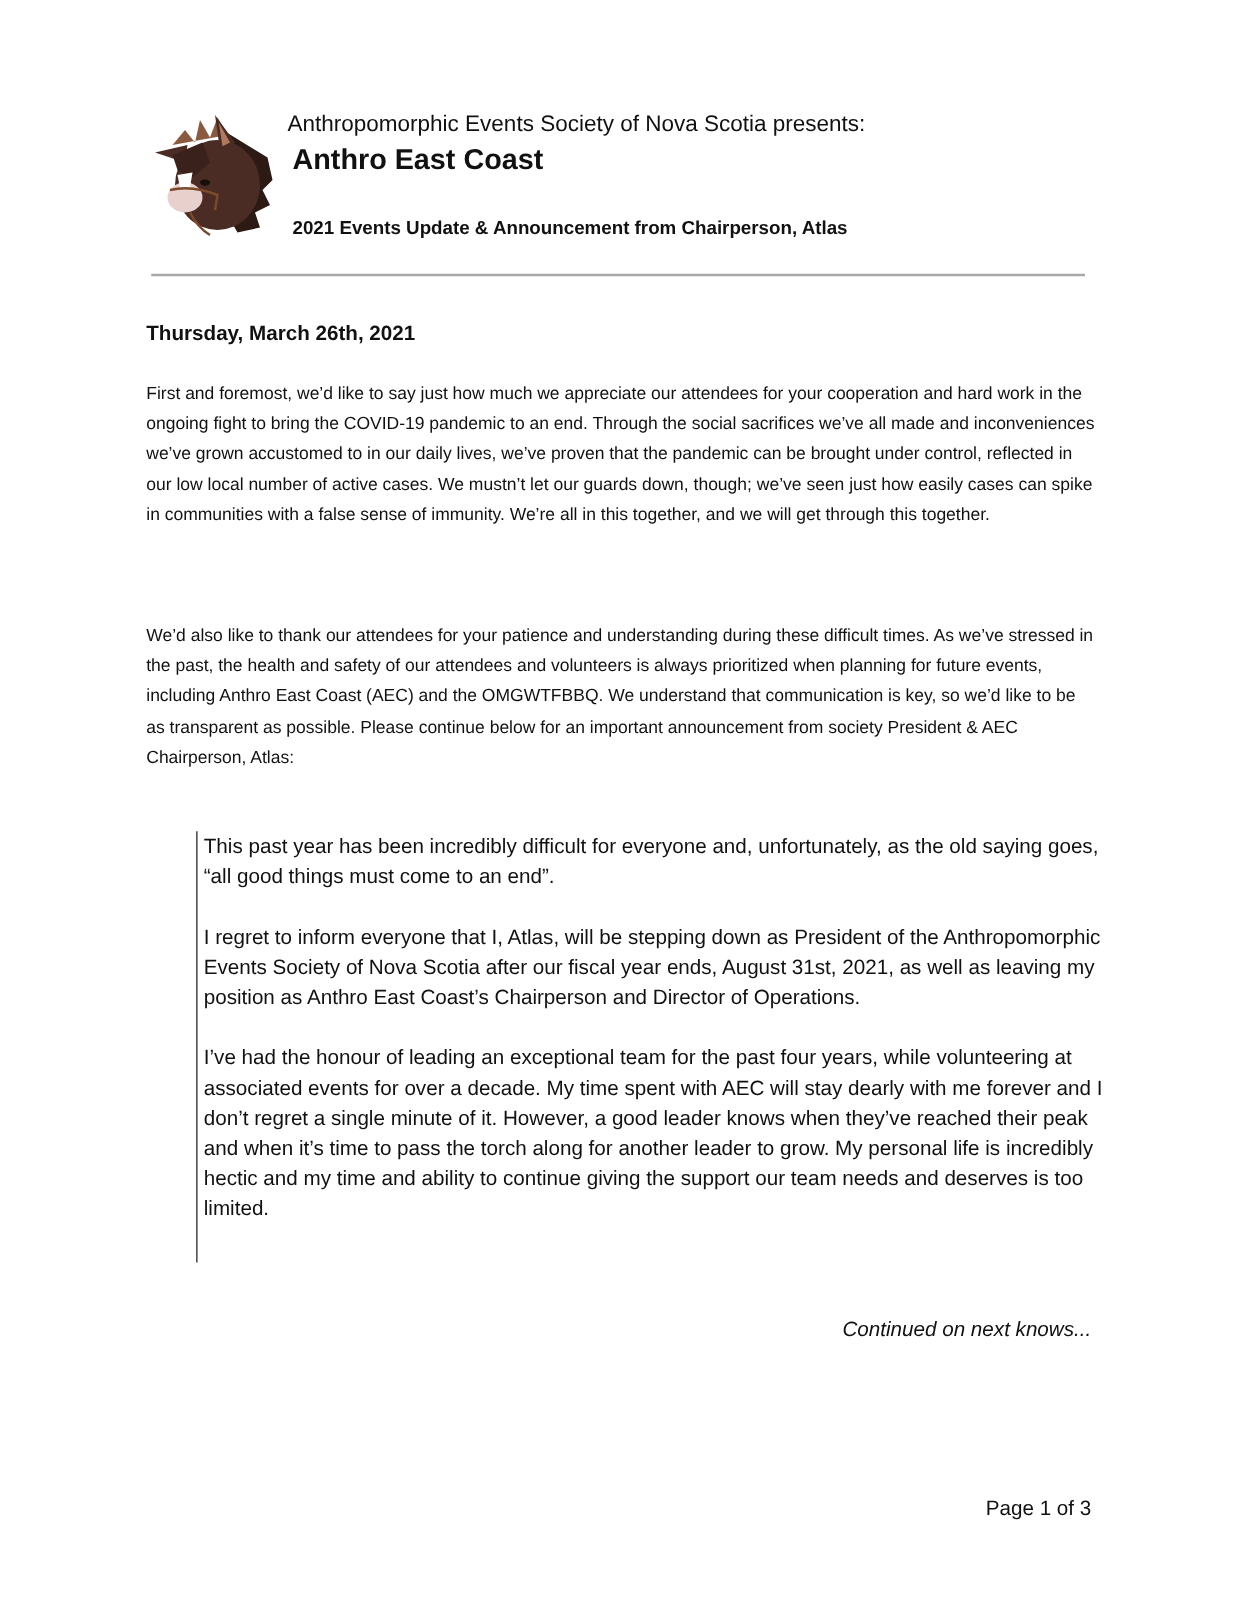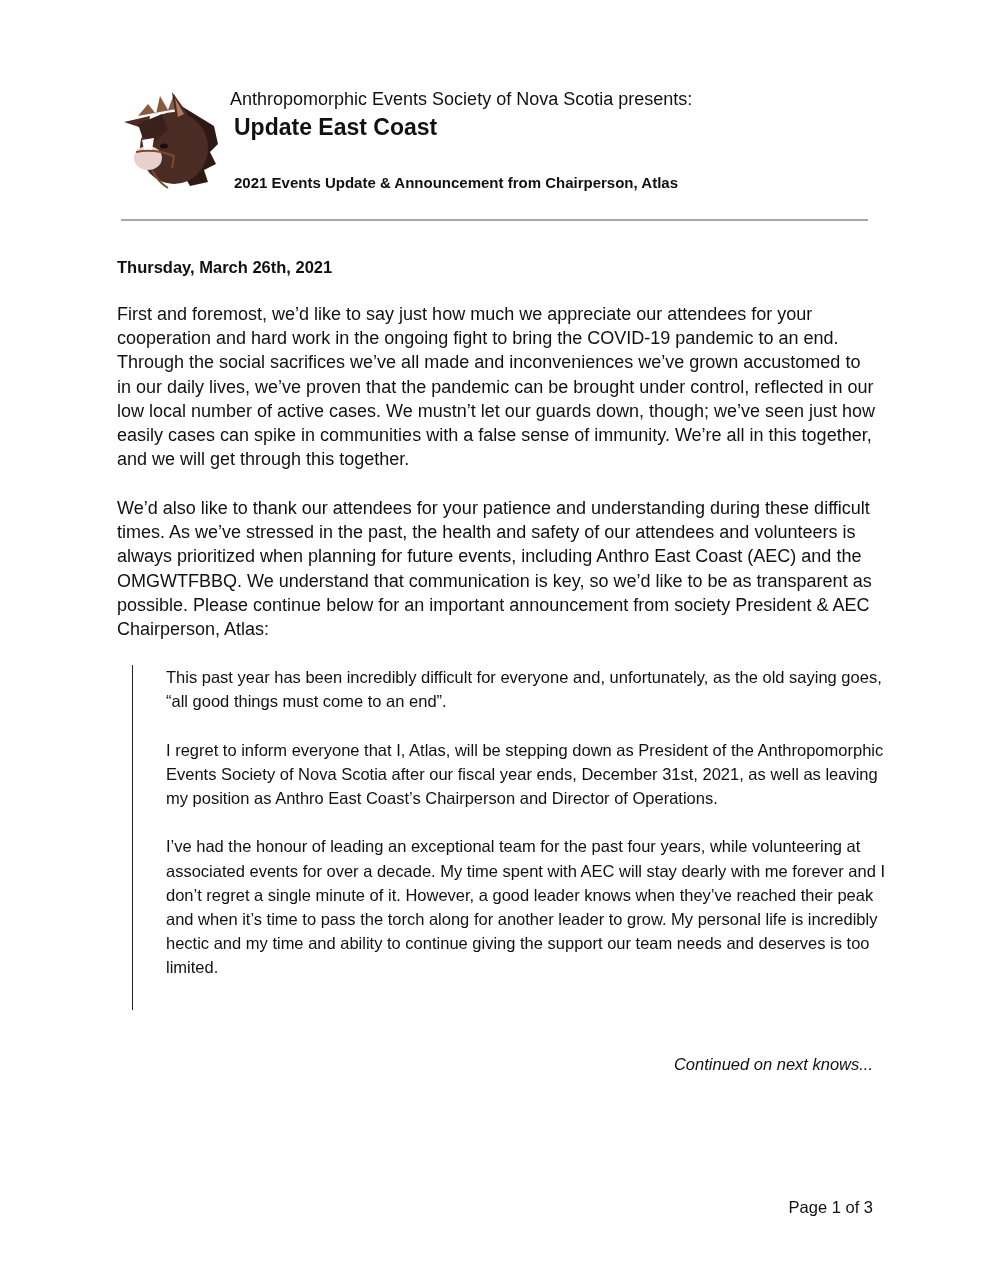--- a/index.html
+++ b/index.html
@@ -8,26 +8,25 @@
       font-family: "Liberation Sans", sans-serif; color: #111111;
     }
     .logo { position: absolute; left: 118px; top: 86px; width: 110px; height: 110px; }
     .pre-title { position: absolute; left: 230px; top: 89px; font-size: 18px; line-height: 20px; }
     .title { position: absolute; left: 234px; top: 113px; font-size: 23px; font-weight: bold; line-height: 28px; }
     .subtitle { position: absolute; left: 234px; top: 171px; font-size: 15px; font-weight: bold; line-height: 24px; }
     .rule { position: absolute; left: 121px; top: 219px; width: 747px; height: 0; border-top: 2px solid #a8a8a8; }
     .date { position: absolute; left: 117px; top: 257px; font-size: 16.5px; font-weight: bold; line-height: 20px; }
     .para {
       position: absolute; left: 117px; width: 760px;
-      font-size: 18px; line-height: 24.2px; margin: 0;
+      font-size: 14px; line-height: 24.2px; margin: 0;
     }
     .quote {
-      position: absolute; left: 132px; top: 665px; width: 735px; height: 345px;
+      position: absolute; left: 157px; top: 665px; width: 735px; height: 345px;
       border-left: 1.5px solid #222;
-      padding-left: 28px;
     }
     .quote p {
       margin: 0; padding-left: 5px; font-size: 16.5px; line-height: 24.2px; width: 730px;
     }
     .quote p + p { margin-top: 24.2px; }
     .continued { position: absolute; right: 116px; top: 1055px; font-size: 16.5px; font-style: italic; }
     .page-num { position: absolute; right: 116px; top: 1198px; font-size: 16.5px; text-align: right; }
   </style>
 </head>
 <body>
@@ -43,29 +42,29 @@
     <path d="M20 38 L44 28 L50 44 L36 56 L24 50 Z" fill="#3a211b"></path>
     <ellipse cx="30" cy="72" rx="14" ry="12" fill="#e8d0cc"></ellipse>
     <path d="M24 54 L36 52 L34 64 L26 64 Z" fill="#ffffff"></path>
     <ellipse cx="46" cy="60" rx="4" ry="2.5" fill="#1a0e0b"></ellipse>
     <path d="M18 66 Q36 62 56 70 L54 82" stroke="#7a4a2a" stroke-width="2" fill="none"></path>
     <path d="M34 84 Q40 96 50 102" stroke="#7a4a2a" stroke-width="2" fill="none"></path>
   </svg>
 </div>
 
 <div class="pre-title">Anthropomorphic Events Society of Nova Scotia presents:</div>
-<div class="title">Update East Coast</div>
+<div class="title">Anthro East Coast</div>
 <div class="subtitle">2021 Events Update &amp; Announcement from Chairperson, Atlas</div>
 <div class="rule"></div>
 
 <div class="date">Thursday, March 26th, 2021</div>
 
 <p class="para" style="top:302px">First and foremost, we’d like to say just how much we appreciate our attendees for your cooperation and hard work in the ongoing fight to bring the COVID-19 pandemic to an end. Through the social sacrifices we’ve all made and inconveniences we’ve grown accustomed to in our daily lives, we’ve proven that the pandemic can be brought under control, reflected in our low local number of active cases. We mustn’t let our guards down, though; we’ve seen just how easily cases can spike in communities with a false sense of immunity. We’re all in this together, and we will get through this together.</p>
 <p class="para" style="top:496px">We’d also like to thank our attendees for your patience and understanding during these difficult times. As we’ve stressed in the past, the health and safety of our attendees and volunteers is always prioritized when planning for future events, including Anthro East Coast (AEC) and the OMGWTFBBQ. We understand that communication is key, so we’d like to be as transparent as possible. Please continue below for an important announcement from society President &amp; AEC Chairperson, Atlas:</p>
 
 <div class="quote">
   <p>This past year has been incredibly difficult for everyone and, unfortunately, as the old saying goes, “all good things must come to an end”.</p>
-  <p>I regret to inform everyone that I, Atlas, will be stepping down as President of the Anthropomorphic Events Society of Nova Scotia after our fiscal year ends, December 31st, 2021, as well as leaving my position as Anthro East Coast’s Chairperson and Director of Operations.</p>
+  <p>I regret to inform everyone that I, Atlas, will be stepping down as President of the Anthropomorphic Events Society of Nova Scotia after our fiscal year ends, August 31st, 2021, as well as leaving my position as Anthro East Coast’s Chairperson and Director of Operations.</p>
   <p>I’ve had the honour of leading an exceptional team for the past four years, while volunteering at associated events for over a decade. My time spent with AEC will stay dearly with me forever and I don’t regret a single minute of it. However, a good leader knows when they’ve reached their peak and when it’s time to pass the torch along for another leader to grow. My personal life is incredibly hectic and my time and ability to continue giving the support our team needs and deserves is too limited.</p>
 </div>
 
 <div class="continued">Continued on next knows...</div>
 <div class="page-num">Page 1 of 3</div>
 
 </body></html>

